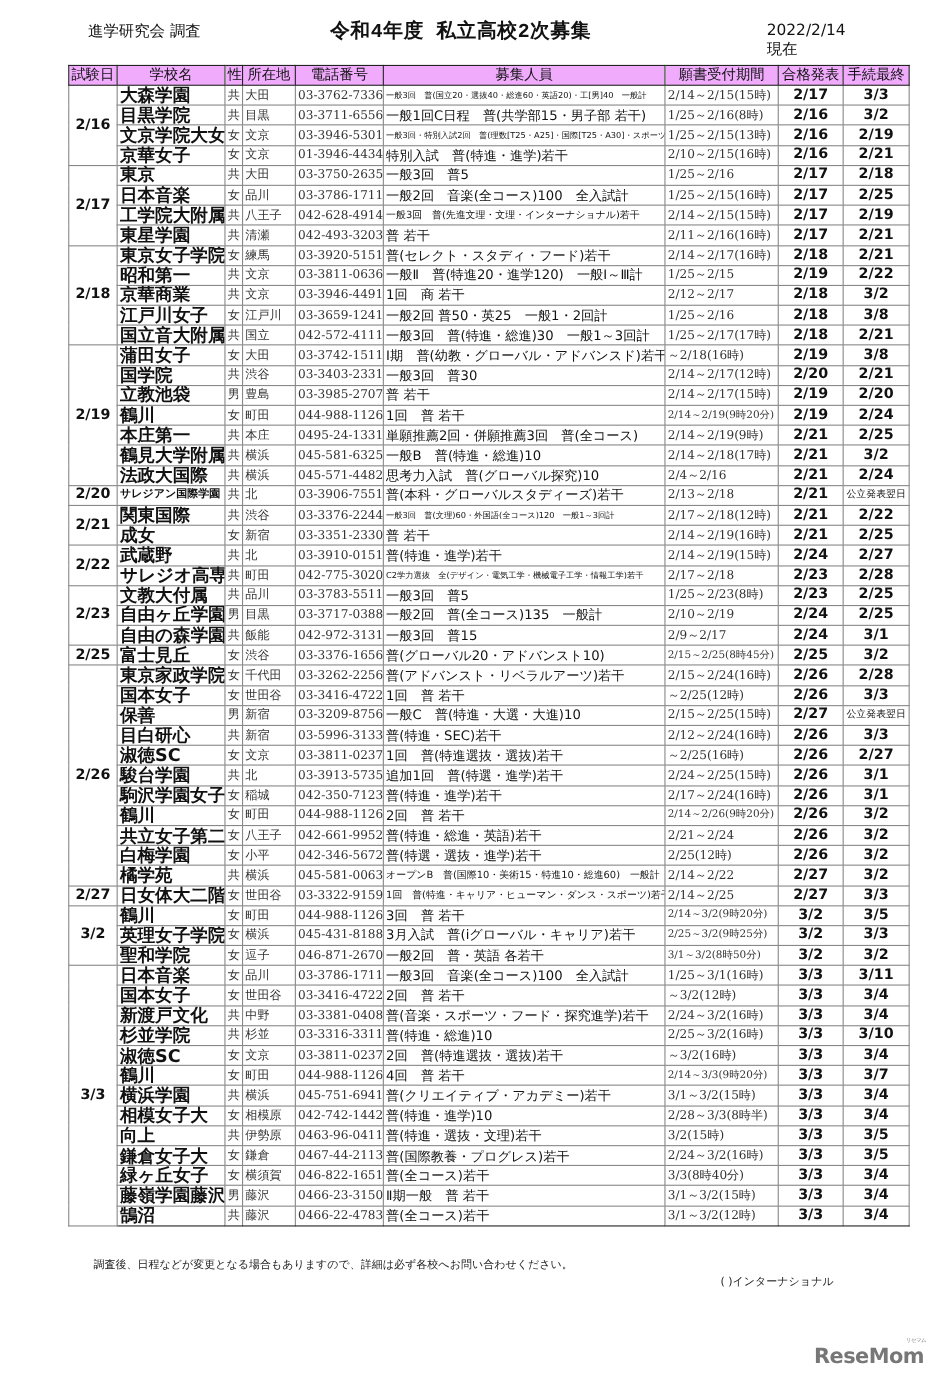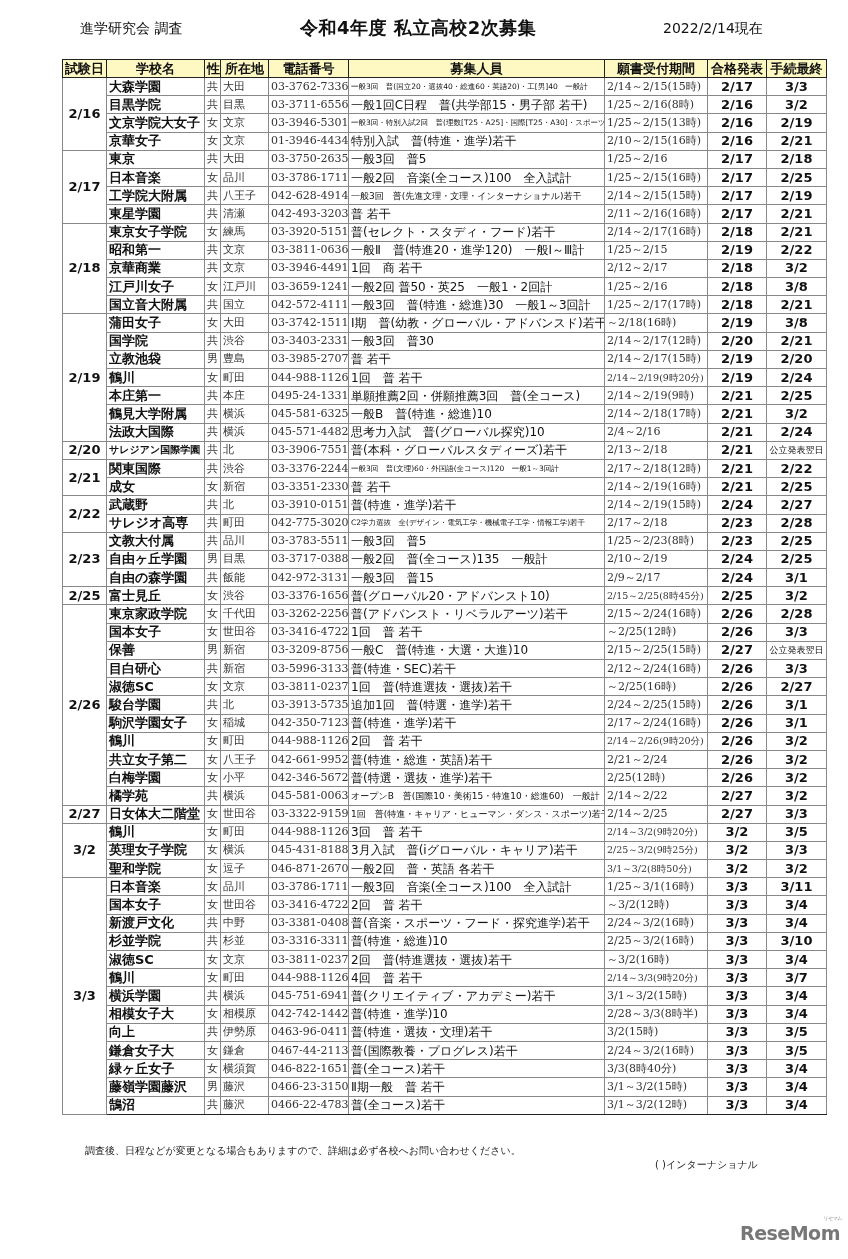--- a/index.html
+++ b/index.html
@@ -1,25 +1,25 @@
 <!DOCTYPE html>
 <html><head>
 <meta charset="utf-8">
 <style>
   html, body { margin: 0; padding: 0; background: #ffffff; }
   body { width: 848px; height: 1259px; position: relative; font-family: "DejaVu Sans", "Liberation Sans", sans-serif; color: #111; overflow: hidden; }
   .hdr { position: absolute; top: 0; left: 0; width: 768px; height: 56px; }
   .hdr .left { position: absolute; left: 80px; top: 20px; font-size: 14px; }
-  .hdr .center { position: absolute; left: 300px; top: 16px; font-size: 18px; font-weight: bold; letter-spacing: 0.5px; }
-  .hdr .right { position: absolute; left: 663px; top: 20px; font-size: 14px; }
+  .hdr .center { position: absolute; left: 300px; top: 16px; font-size: 18px; font-weight: bold; letter-spacing: 0.5px; font-family: Liberation Mono, monospace; }
+  .hdr .right { position: absolute; left: 697px; top: 20px; font-size: 14px; }
   table.main { position: absolute; left: 62px; top: 59px; border-collapse: collapse; table-layout: fixed; width: 764px; }
   table.main th, table.main td { border: 1px solid #888; padding: 0 2px; height: 17.2px; line-height: 16px; white-space: nowrap; overflow: hidden; }
-  table.main th { background: #fef9c3; font-weight: bold; font-size: 13px; text-align: center; border: 1.5px solid #222; height: 17px; }
+  table.main th { background: #f0abfc; font-weight: normal; font-size: 13px; text-align: center; border: 1.5px solid #222; height: 17px; }
   td.date { font-weight: bold; font-size: 13px; text-align: center; border-left: 1.5px solid #222; border-right: 1.5px solid #222; }
-  td.school { font-weight: bold; font-size: 13px; }
+  td.school { font-weight: bold; font-size: 16px; }
   td.school.small { font-size: 10px; }
   td.sex, td.loc { font-family: "DejaVu Serif", "Liberation Serif", serif; font-size: 11px; color: #333; }
   td.sex { text-align: center; }
   td.tel { font-family: "DejaVu Serif", "Liberation Serif", serif; font-size: 11px; color: #333; }
   td.recruit { font-size: 12px; }
   td.recruit.small { font-size: 7.5px; }
   td.recruit.mid { font-size: 9px; }
   td.period { font-family: "DejaVu Serif", "Liberation Serif", serif; font-size: 11px; color: #333; }
   td.period.small { font-size: 9.5px; }
   td.pass, td.final { text-align: center; font-weight: bold; font-size: 13px; }

